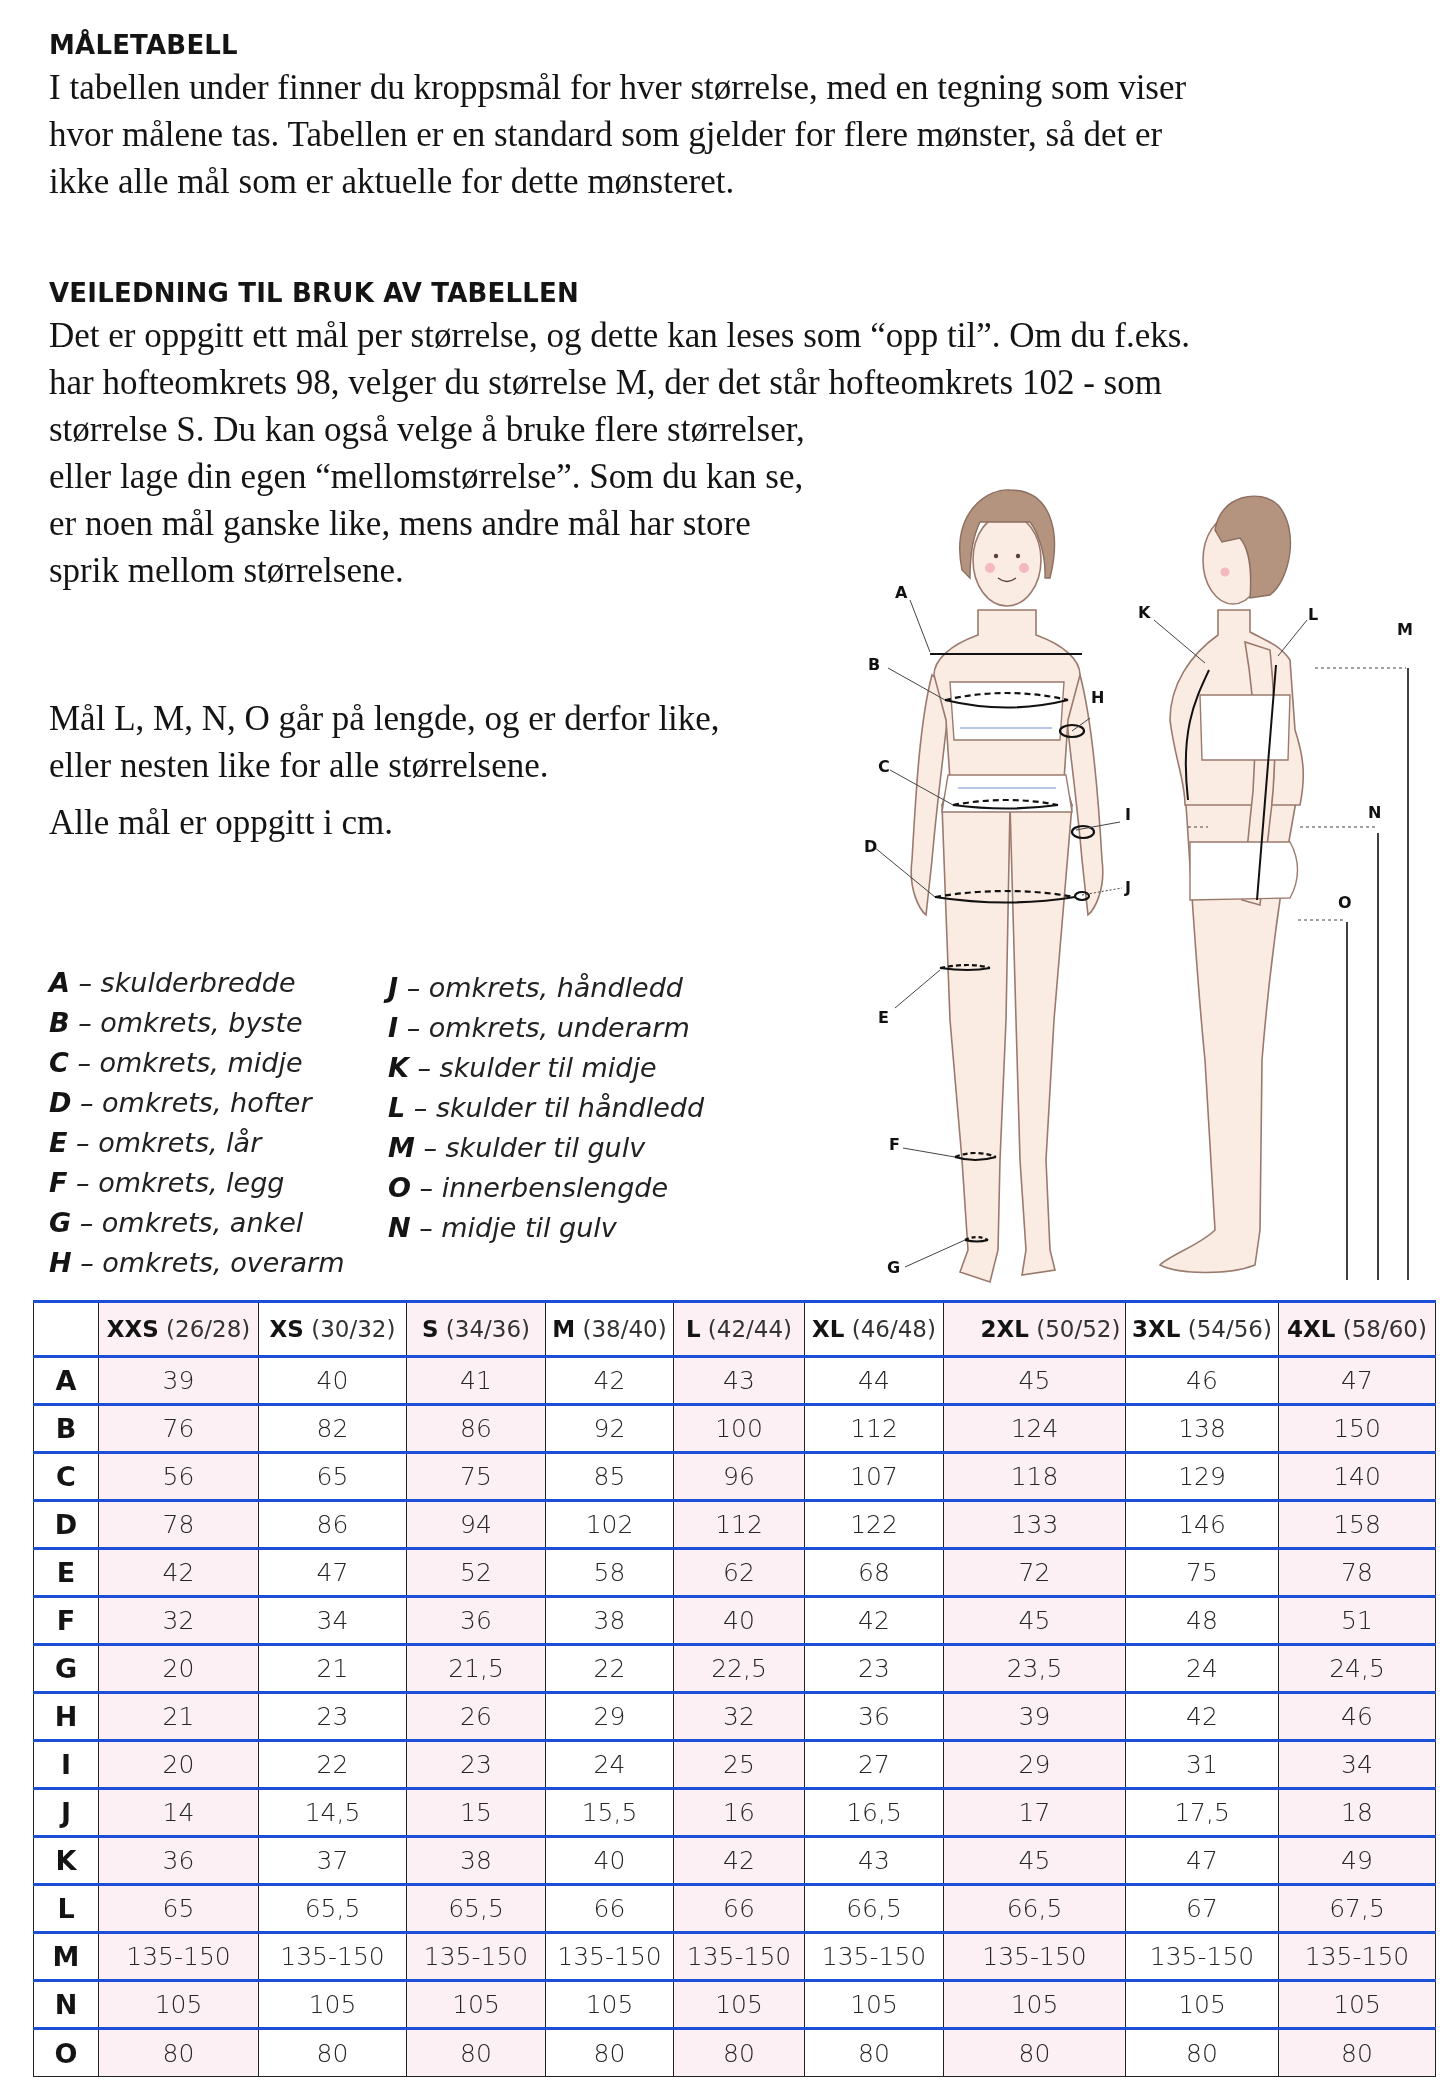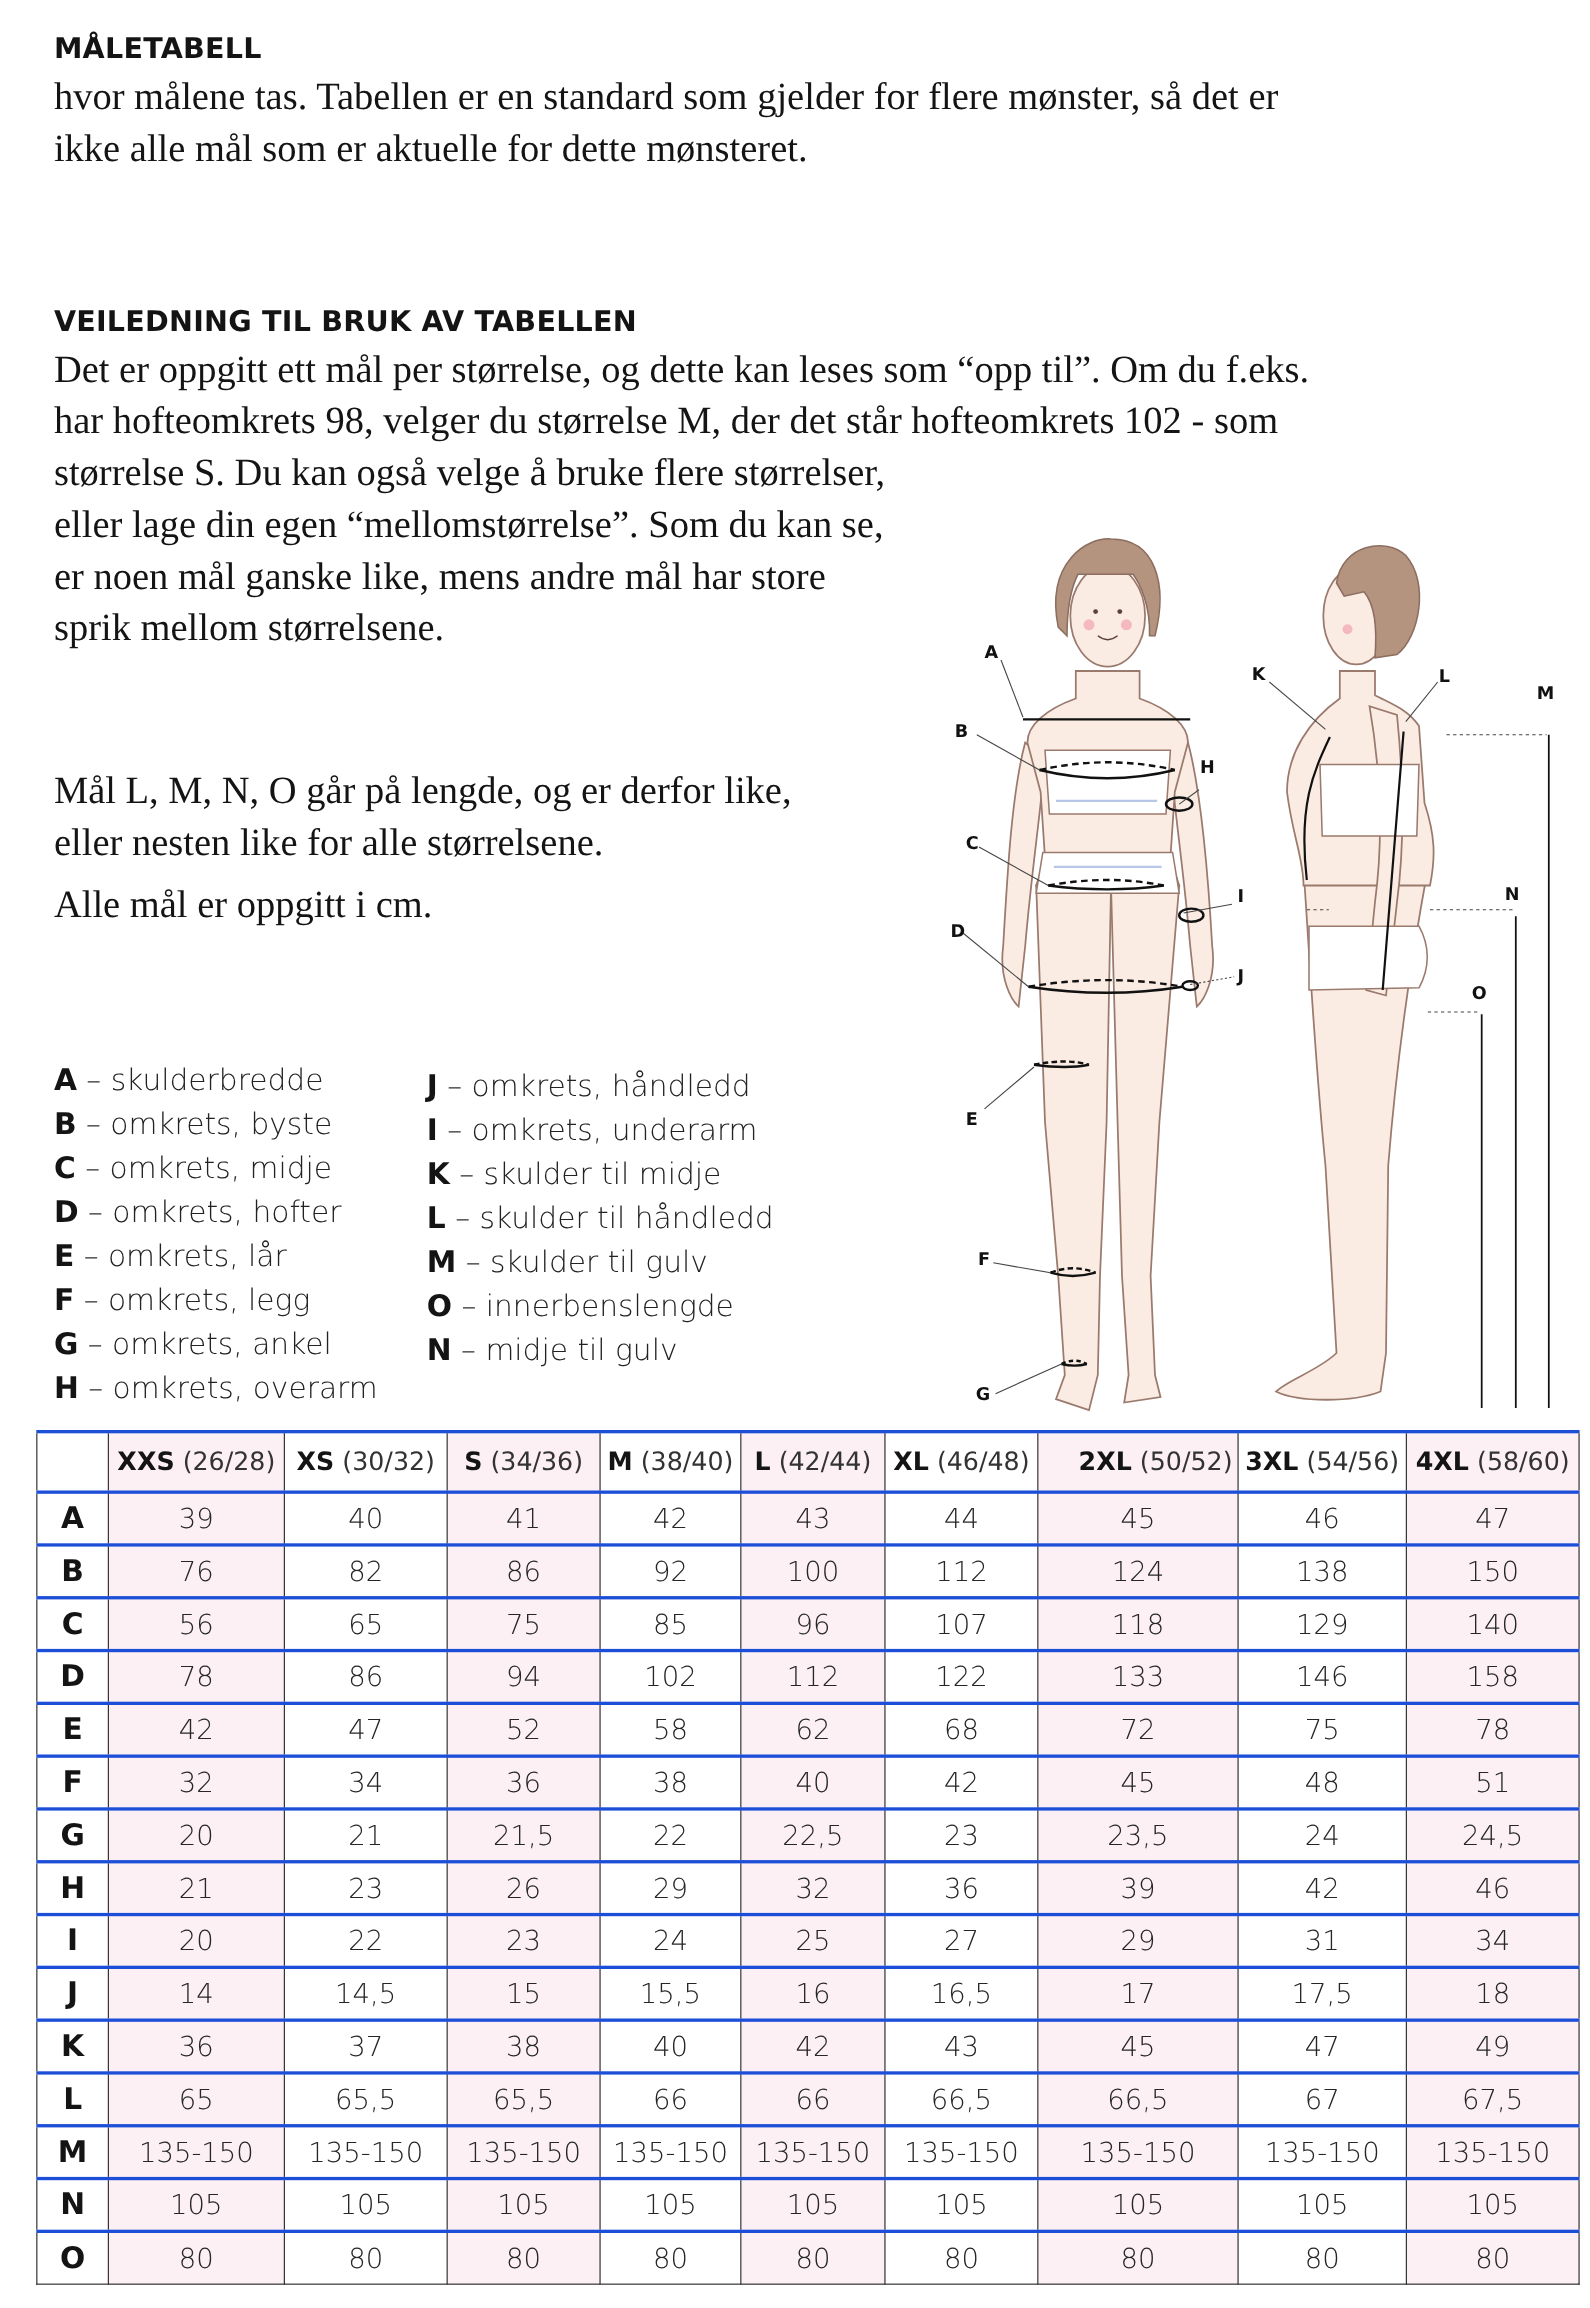--- a/index.html
+++ b/index.html
@@ -1,41 +1,42 @@
 <!DOCTYPE html>
 <html><head>
 <meta charset="utf-8">
 <style>
   html, body { margin:0; padding:0; background:#ffffff; }
   body { width:1445px; height:2098px; position:relative; overflow:hidden; color:#141414; }
   .heading { position:absolute; left:49px; font-family:"DejaVu Sans", sans-serif; font-weight:bold; font-size:26px; letter-spacing:0.2px; }
   .para { position:absolute; left:49px; font-family:"Liberation Serif", serif; font-size:35px; line-height:47px; margin:0; }
   .para span { display:block; white-space:nowrap; }
   .legend { position:absolute; font-family:"DejaVu Sans", sans-serif; font-size:27px; line-height:40px; }
-  .legend .row { white-space:nowrap; }
+  .legend .row { white-space:nowrap;font-style:italic; }
   .legend b { font-weight:bold; }
   .legend .thin { font-weight:300; color:#222; }
   #figure { position:absolute; left:850px; top:460px; width:595px; height:840px; }
   table.sz { position:absolute; left:33px; top:1300px; border-collapse:collapse; font-family:"DejaVu Sans", sans-serif; }
   table.sz th, table.sz td { border:1.5px solid #222; text-align:center; padding:0; font-weight:normal; }
   table.sz tr { height:48px; }
   table.sz tr.head { height:55px; }
   table.sz tr { border-top:3px solid #1d4ed8; }
   table.sz .rowlab { font-weight:bold; font-size:27px; width:64px; }
   table.sz td.val { font-size:25px; color:#262626; font-weight:300; }
   table.sz .pink { background:#fcf0f5; }
   table.sz th.col { font-size:23px; white-space:nowrap; }
   table.sz th.col b { font-weight:bold; }
   table.sz th.col span.sub { color:#333; }
 </style>
 </head>
 <body>
 
 <div class="heading" style="top:30px;">MÅLETABELL</div>
 <p class="para" style="top:64px;">
+  <span>I tabellen under finner du kroppsmål for hver størrelse, med en tegning som viser</span>
   <span>hvor målene tas. Tabellen er en standard som gjelder for flere mønster, så det er</span>
   <span>ikke alle mål som er aktuelle for dette mønsteret.</span>
 </p>
 
 <div class="heading" style="top:278px;">VEILEDNING TIL BRUK AV TABELLEN</div>
 <p class="para" style="top:312px;">
   <span>Det er oppgitt ett mål per størrelse, og dette kan leses som “opp til”. Om du f.eks.</span>
   <span>har hofteomkrets 98, velger du størrelse M, der det står hofteomkrets 102 - som</span>
   <span>størrelse S. Du kan også velge å bruke flere størrelser,</span>
   <span>eller lage din egen “mellomstørrelse”. Som du kan se,</span>

